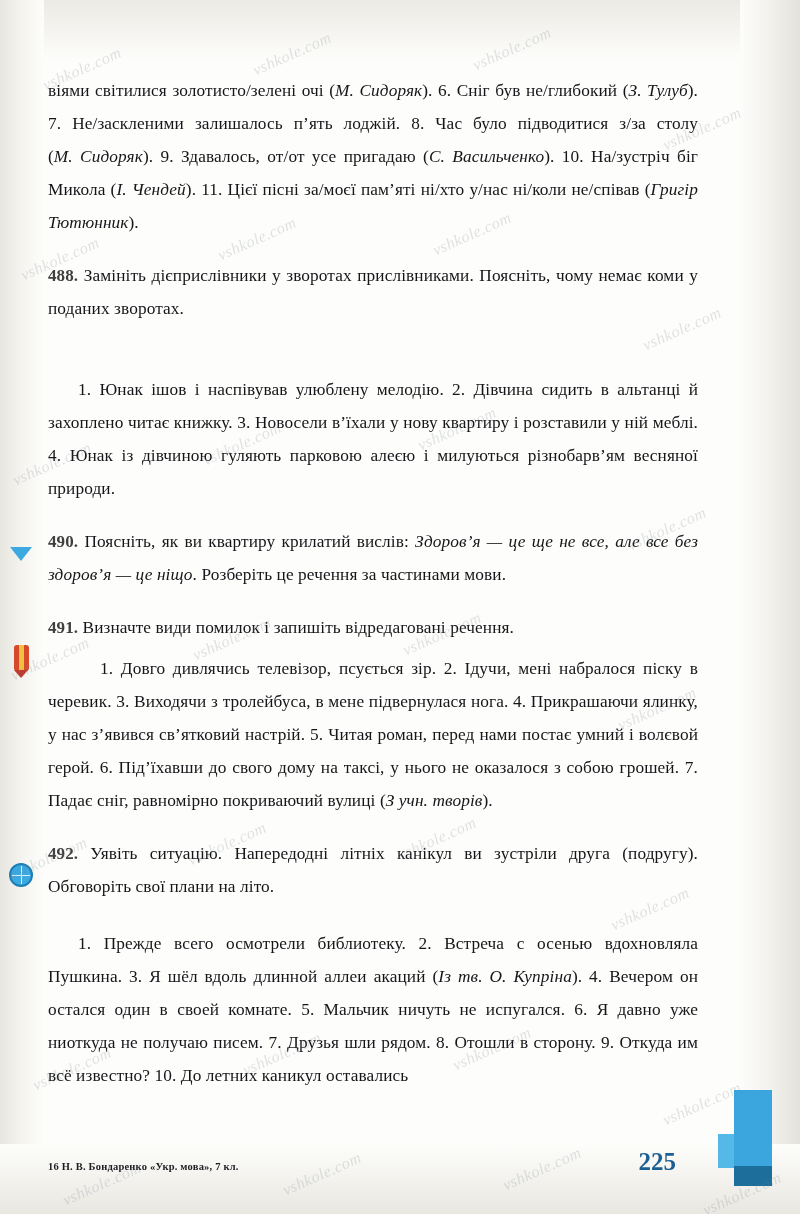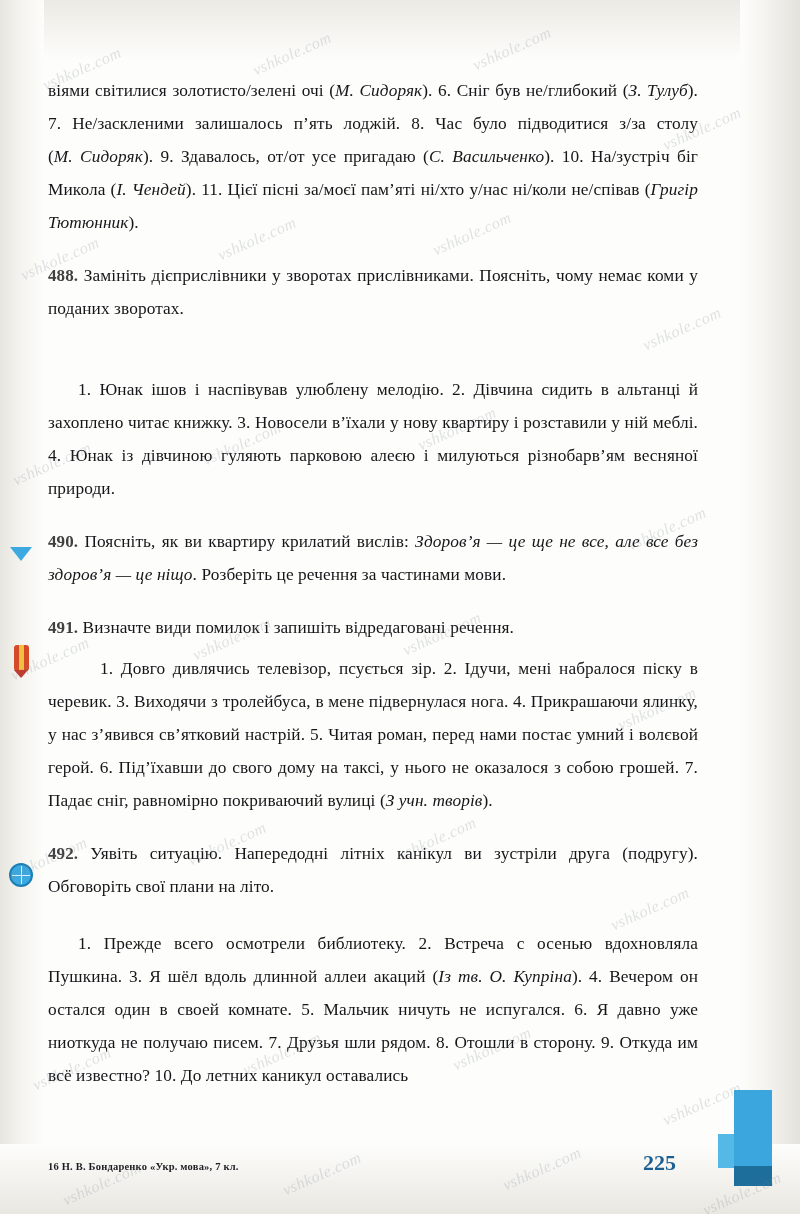--- a/index.html
+++ b/index.html
@@ -178,21 +178,21 @@
     left: 0; bottom: 0;
     font-size: 10.5px;
     font-weight: bold;
     color: #1e1e22;
     font-family: "Liberation Serif", serif;
     letter-spacing: 0.2px;
   }
   .page-number {
     position: absolute;
     right: 72px; bottom: -4px;
-    font-size: 22px;
+    font-size: 25px;
     font-weight: bold;
     color: #1c5f92;
   }
 
   
   .wm {
     position: absolute;
     color: rgba(120,130,140,0.22);
     font-size: 16px;
     font-style: italic;

